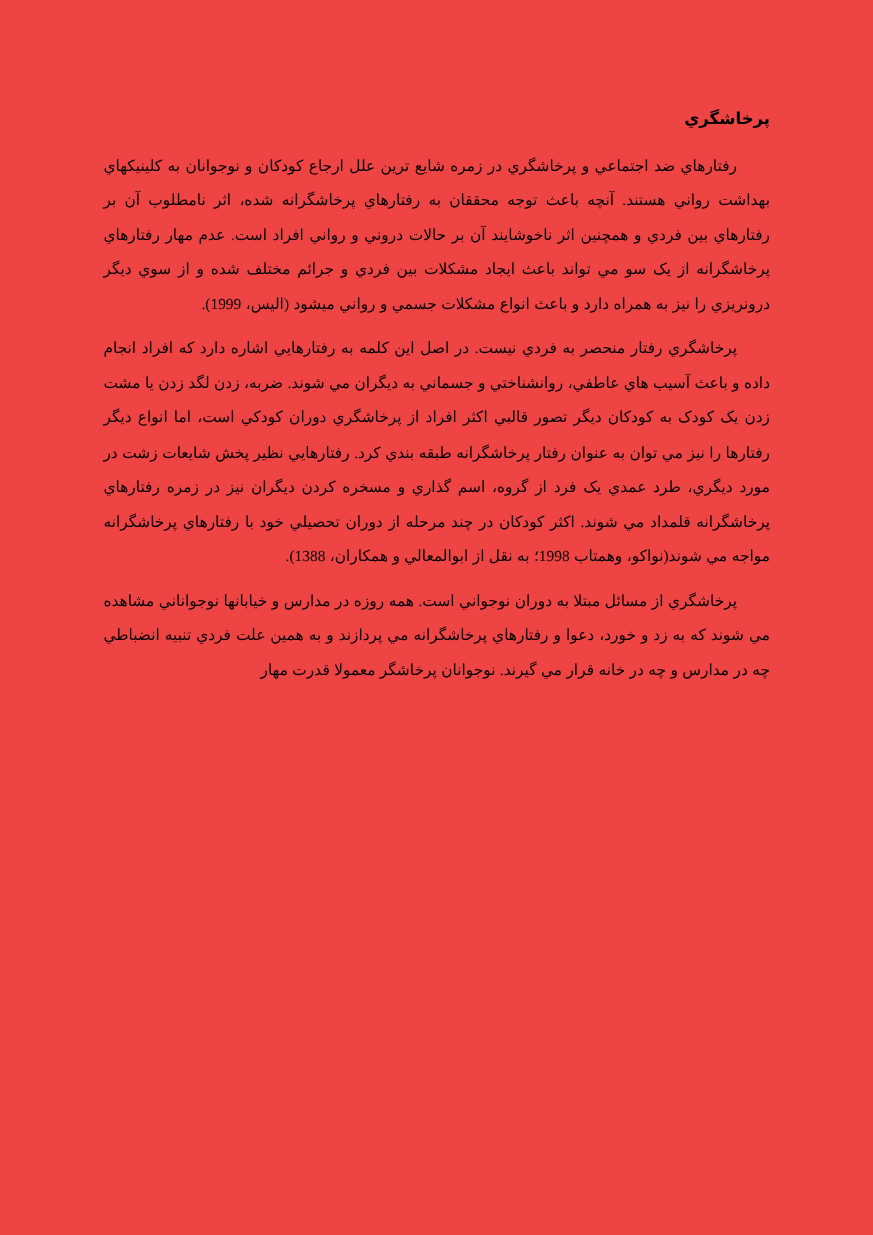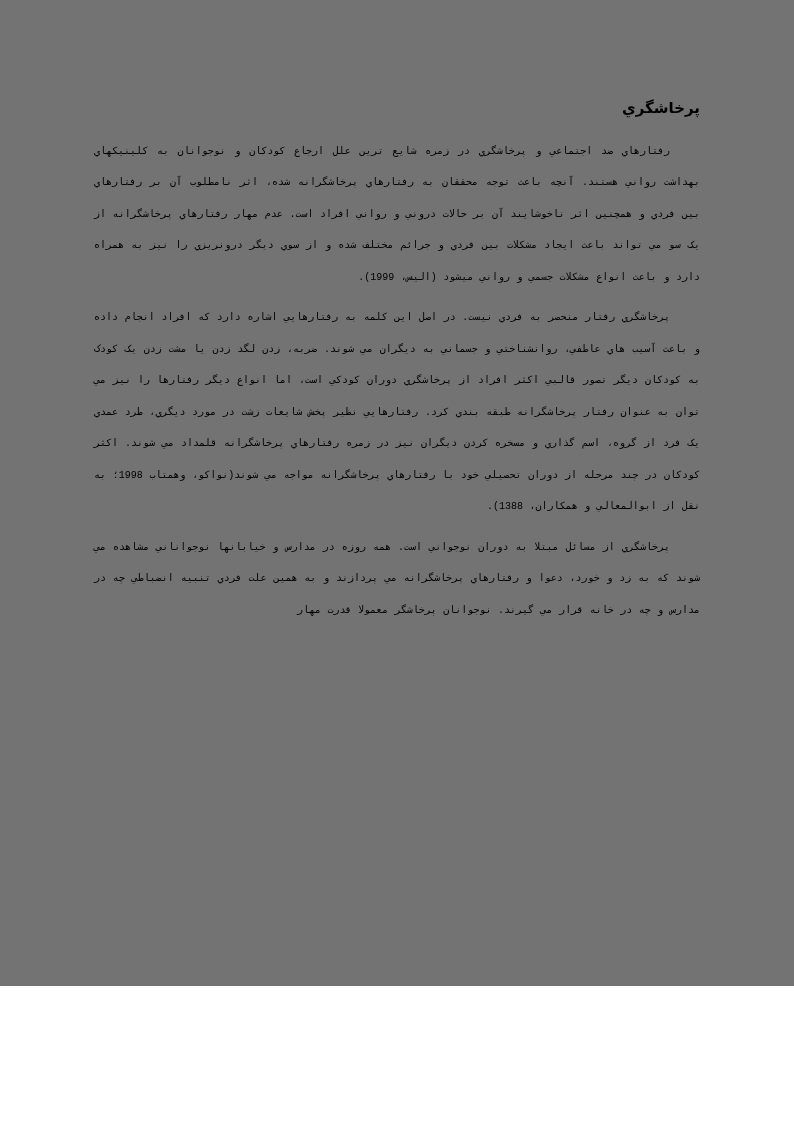--- a/index.html
+++ b/index.html
@@ -5,23 +5,23 @@
 <style>
   html, body {
     margin: 0;
     padding: 0;
     background: #ffffff;
   }
 
   .page {
     position: relative;
     width: 794px;
-    height: 986px;
+    height: 1123px;
     margin: 0 auto;
-    background: #737373;
+    background: #ef4444;
     overflow: hidden;
     box-sizing: border-box;
   }
 
   .content {
     position: absolute;
     right: 94px;
     left: 94px;
     top: 98px;
     direction: rtl;
@@ -35,22 +35,22 @@
     font-size: 15px;
     font-weight: bold;
     color: #000000;
     text-align: right;
     line-height: 1.45;
     margin: 0 0 16px 0;
     direction: rtl;
   }
 
   .para {
-    font-family: Liberation Mono, monospace;
-    font-size: 10px;
+    font-family: Liberation Serif, serif;
+    font-size: 14px;
     color: #000000;
     line-height: 31.5px;
     margin: 0 0 9px 0;
     direction: rtl;
     text-align: justify;
     text-indent: 30px;
     word-spacing: 0.5px;
   }
 
   .para:last-child {

